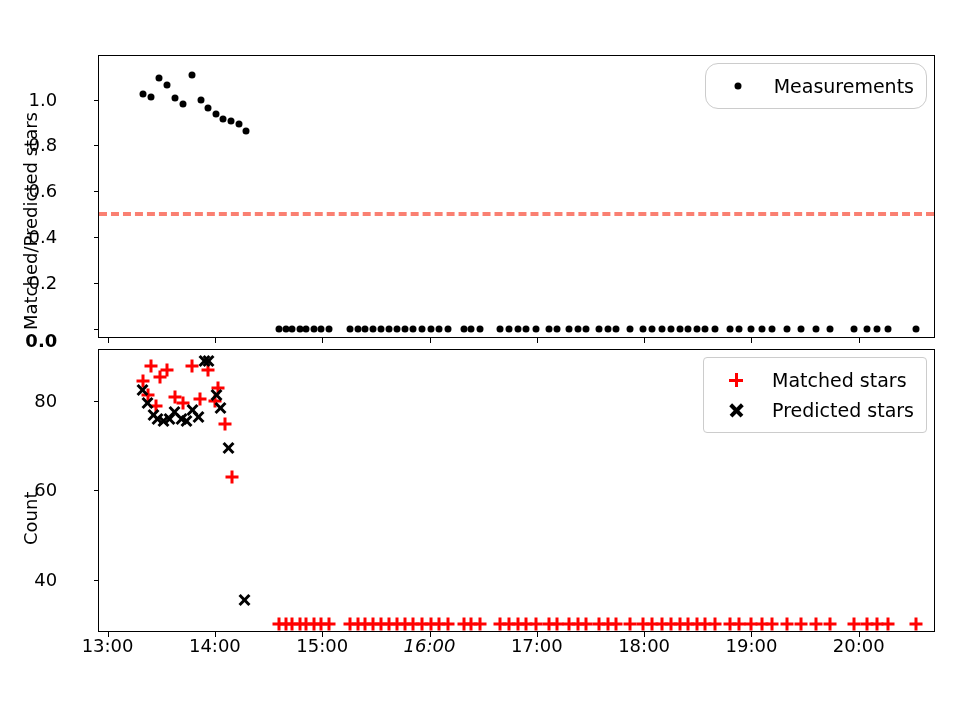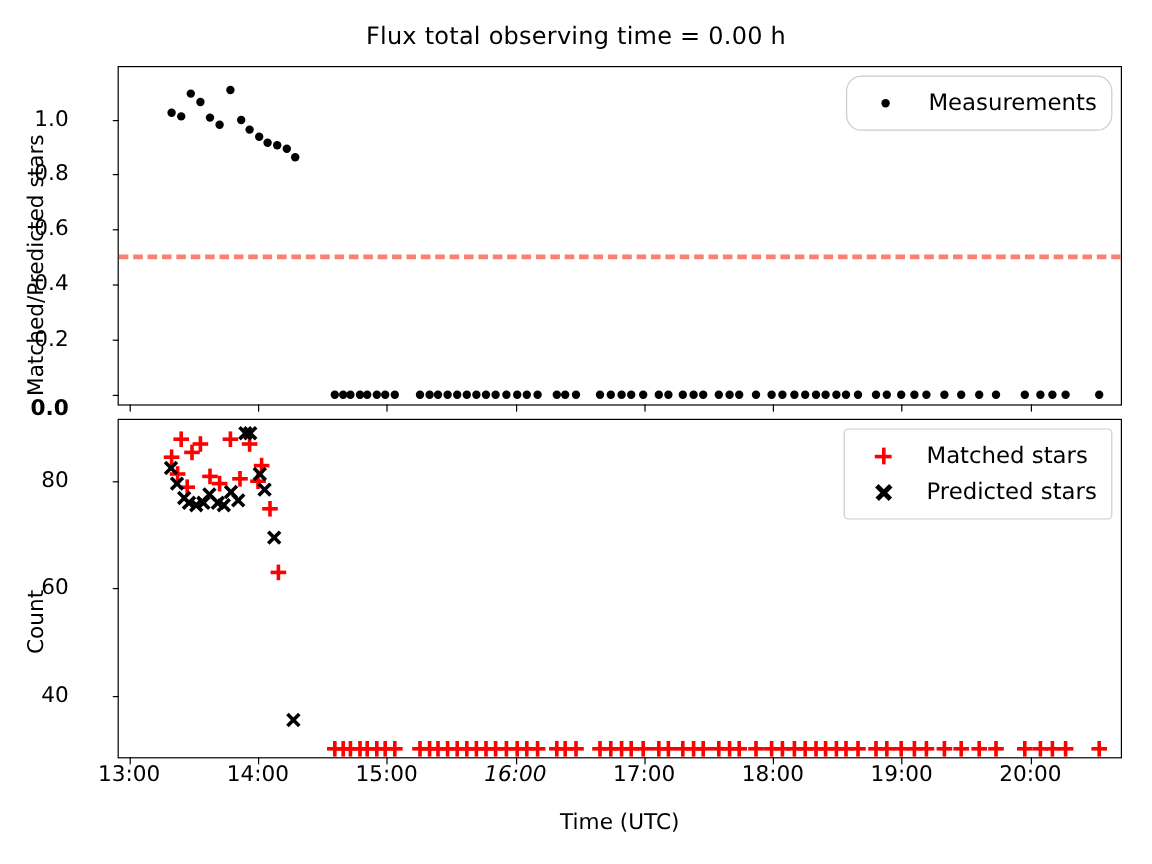--- a/index.html
+++ b/index.html
@@ -256,21 +256,20 @@
     background: #000;
   }
   .lh-x::before { transform: rotate(45deg); }
   .lh-x::after  { transform: rotate(-45deg); }
 </style>
 </head>
 <body>
 
 <div id="figure">
 
-  <div class="fig-title">Flux total observing time = 0.00 h</div>
 
   <div class="axes" id="axes-top">
     <div class="plot-canvas" id="canvas-top">
         <div class="mk mk-dot" style="left: 43.9962px; top: 37.8097px;"></div>
         <div class="mk mk-dot" style="left: 51.5077px; top: 40.5595px;"></div>
         <div class="mk mk-dot" style="left: 60.0923px; top: 21.7692px;"></div>
         <div class="mk mk-dot" style="left: 67.6038px; top: 29.102px;"></div>
         <div class="mk mk-dot" style="left: 76.1885px; top: 42.3927px;"></div>
         <div class="mk mk-dot" style="left: 83.7px; top: 48.1215px;"></div>
         <div class="mk mk-dot" style="left: 93.3577px; top: 19.4777px;"></div>
@@ -513,15 +512,14 @@
         <span class="legend-handle">
             <i class="lh-x"></i>
           </span>
         <span class="legend-label">Predicted stars</span>
       </div>
     </div>
   </div>
 
   <div class="ylabel" id="ylabel-bottom">Count</div>
 
-  <div id="xlabel">Time (UTC)</div>
 
 </div>
 
 </body></html>

